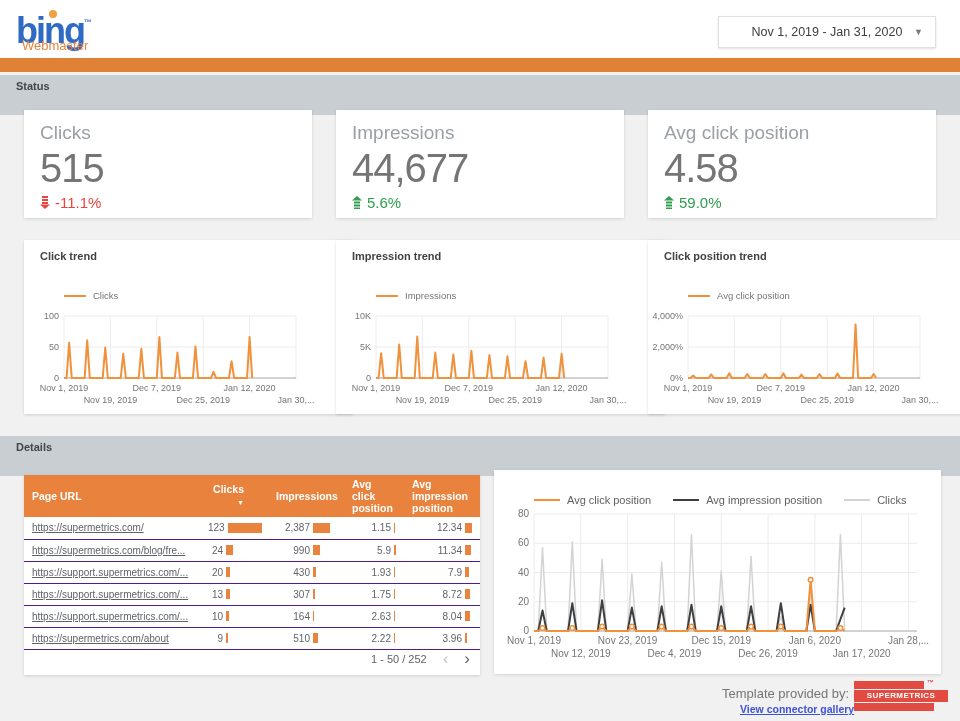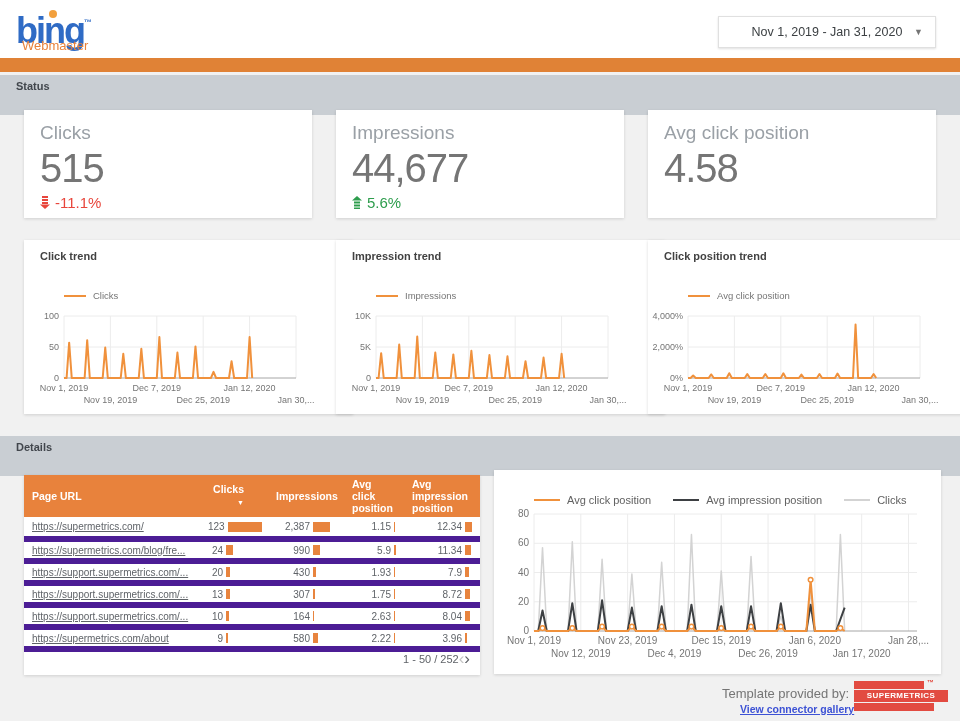--- a/index.html
+++ b/index.html
@@ -48,28 +48,28 @@
   
   .table-card { left:24px; top:475px; width:456px; height:200px; }
   table.dt { width:100%; border-collapse:collapse; table-layout:fixed; }
   .dt th { background:#e8823c; color:#fff; font-size:10.5px; font-weight:bold; height:38px;
     padding:3px 8px; line-height:12px; vertical-align:middle; }
   .dt th:nth-child(1){ width:176px; text-align:left; }
   .dt th:nth-child(2){ width:68px;  text-align:right; padding-right:24px; }
   .dt th:nth-child(3){ width:70px;  text-align:right; padding-right:14px; }
   .dt th:nth-child(4){ width:66px;  text-align:left; padding-left:14px; }
   .dt th:nth-child(5){ width:76px;  text-align:left; padding-left:8px; }
-  .dt td { height:22px; border-bottom:6px solid #4c1d95; font-size:10px; color:#5f6368; padding:0 8px; }
+  .dt td { height:22px; border-bottom:1px solid #4c1d95; font-size:10px; color:#5f6368; padding:0 8px; }
   .dt td a { color:#5f6368; text-decoration:underline; }
   .dt .numcell { display:flex; align-items:center; }
   .dt .num { flex:1; text-align:right; }
   .dt .zone { display:flex; align-items:center; padding-left:3px; }
   .dt .bar { height:10px; background:#e8843e; }
   .pager { position:absolute; right:10px; bottom:4px; height:24px; display:flex; align-items:center;
-    font-size:11px; color:#5f6368; }
+    gap:16px; font-size:11px; color:#5f6368; }
   .pager .chev { font-size:17px; line-height:20px; cursor:pointer; }
   .pager .prev { color:#c5c5c5; }
   .pager .next { color:#5f6368; }
 
   .bigchart-card { left:494px; top:470px; width:447px; height:204px; }
   .bigchart-card .legend { left:40px; top:24px; gap:22px; }
   .bigchart-card .legend .sw { width:26px; }
   .bigchart-card .legend .li { font-size:11px; color:#616161; }
   .bigchart-card svg.chart { position:absolute; left:0; top:0; overflow:visible; }
 
@@ -132,20 +132,31 @@
             <rect x="2" y="8.5" width="6" height="2"></rect>
             <rect x="2" y="11.5" width="6" height="1.5"></rect>
           </g>
         </svg>
       <span>5.6%</span>
     </div>
   </div>
   <div class="card score" style="left:648px">
     <div class="lbl">Avg click position</div>
     <div class="val">4.58</div>
+    <div class="delta up">
+      <svg width="10" height="13" viewBox="0 0 10 13">
+          <g fill="currentColor">
+            <polygon points="0,4.5 10,4.5 5,0"></polygon>
+            <rect x="2" y="5.5" width="6" height="2"></rect>
+            <rect x="2" y="8.5" width="6" height="2"></rect>
+            <rect x="2" y="11.5" width="6" height="1.5"></rect>
+          </g>
+        </svg>
+      <span>59.0%</span>
+    </div>
   </div>
 
   <div class="card trend" style="left:24px">
     <div class="chart-title">Click trend</div>
     <div class="legend">
         <span class="li">
           <span class="sw" style="background: rgb(240, 145, 60);"></span>
           <span>Clicks</span>
         </span>
       </div>
@@ -426,21 +437,21 @@
             <td>
               <div class="numcell">
                 <span class="num">9</span>
                 <span class="zone" style="width: 37px;">
                   <span class="bar" style="width: 2px;"></span>
                 </span>
               </div>
             </td>
             <td>
               <div class="numcell">
-                <span class="num">580</span>
+                <span class="num">510</span>
                 <span class="zone" style="width: 20px;">
                   <span class="bar" style="width: 5px;"></span>
                 </span>
               </div>
             </td>
             <td>
               <div class="numcell">
                 <span class="num">2.22</span>
                 <span class="zone" style="width: 5px;">
                   <span class="bar" style="width: 1px;"></span>

